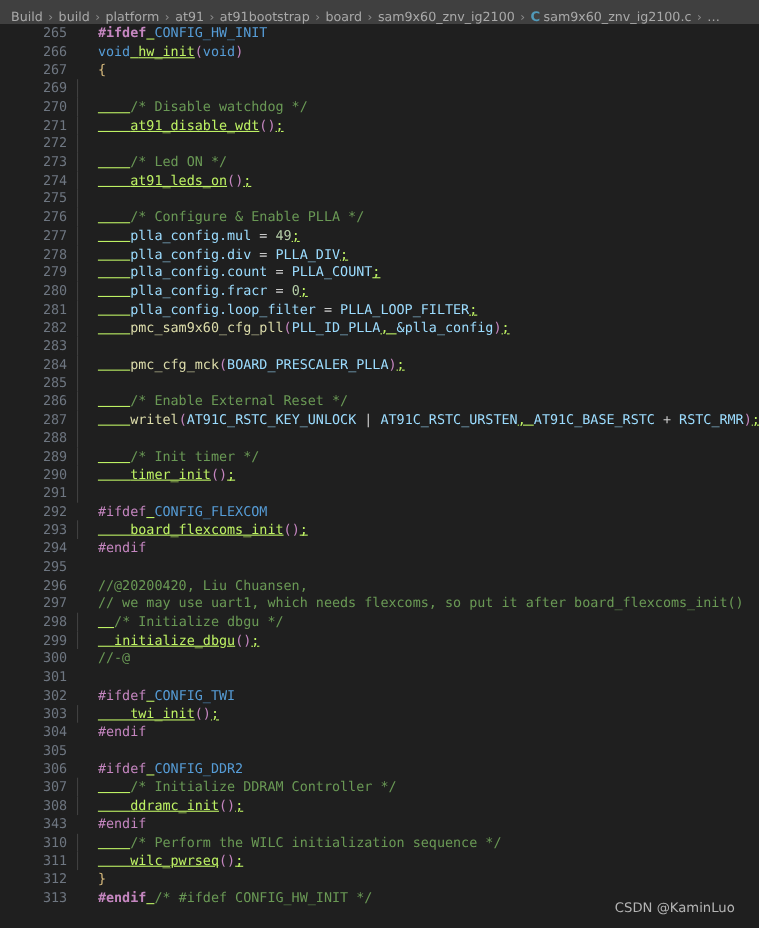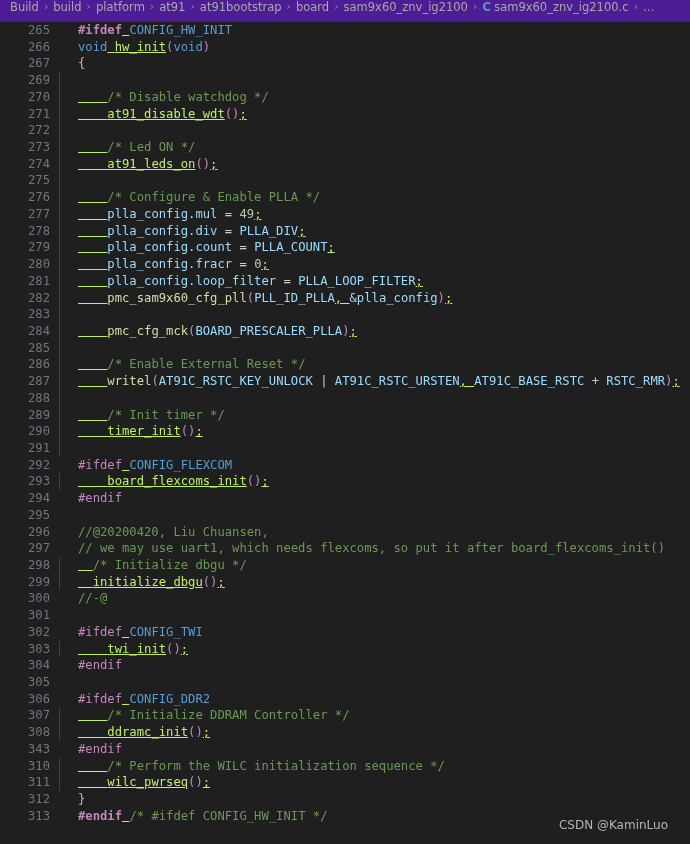--- a/index.html
+++ b/index.html
@@ -13,26 +13,26 @@
     overflow: hidden;
     font-family: "DejaVu Sans Mono", "Liberation Mono", monospace;
     color: #cccccc;
     position: relative;
   }
 
   
   #breadcrumb-bar {
     height: 22px;
     display: flex;
-    align-items: flex-start;
+    align-items: flex-end;
     padding: 0 0 0 9px;
     font-family: "DejaVu Sans", "Liberation Sans", sans-serif;
     font-size: 11.5px;
     color: #a2a2a2;
-    background: #4c1d95;
+    background: #404040;
     white-space: nowrap;
     overflow: hidden;
     box-sizing: border-box;
   }
   .crumb {
     color: #a9a9a9;
     padding: 0 1px;
   }
   .crumb-sep {
     color: #8a8a8a;
@@ -51,20 +51,21 @@
     color: #a9a9a9;
     letter-spacing: 1px;
   }
 
   
   #editor {
     position: relative;
     height: 822px;
     overflow: hidden;
     background: #1f1f1f;
+    padding-left: 11px;
   }
   .code-line {
     display: flex;
     align-items: flex-start;
     height: 16.72px;
     line-height: 16.72px;
     font-size: 12.2px;
     white-space: pre;
   }
   .lineno {

